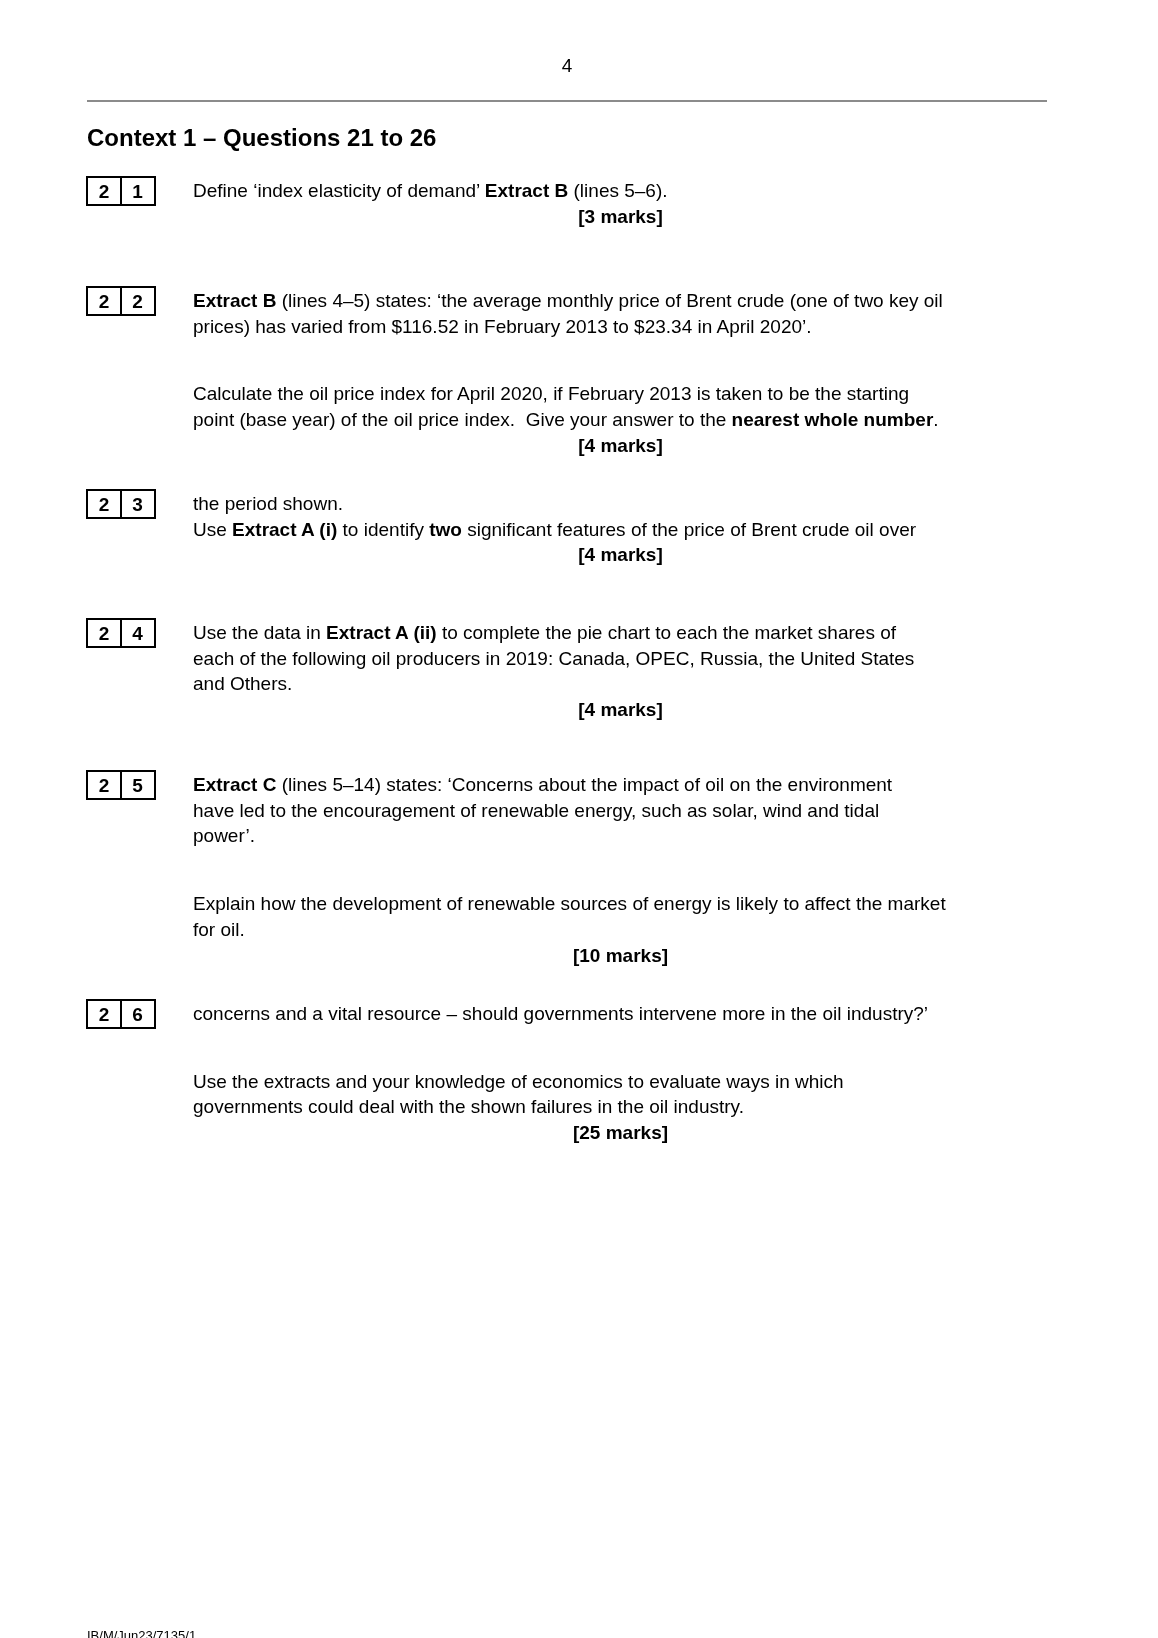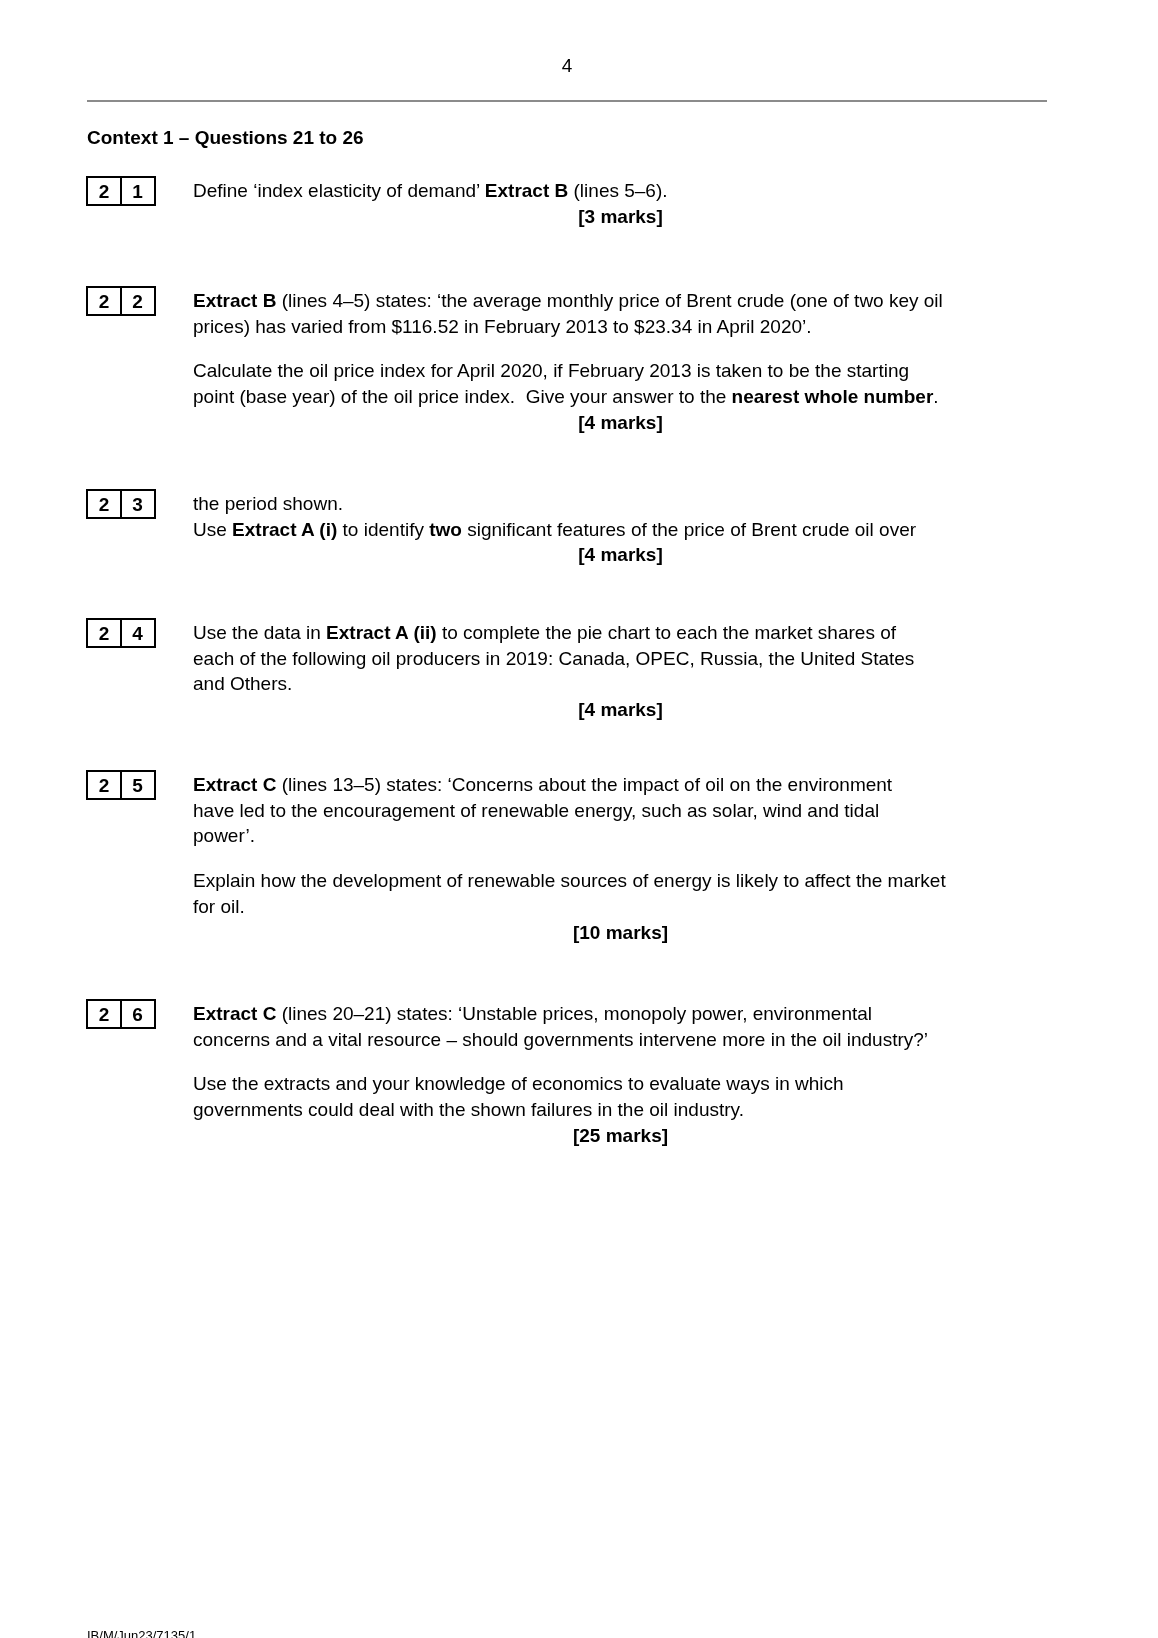--- a/index.html
+++ b/index.html
@@ -6,30 +6,30 @@
   .page {
     position:relative; width:1158px; height:1638px; background:#ffffff;
     font-family:"Liberation Sans","DejaVu Sans",sans-serif; color:#000;
     overflow:hidden;
   }
   .page-number { position:absolute; top:53px; left:87px; width:960px;
     text-align:center; font-size:19px; line-height:26px; }
   .top-rule { position:absolute; top:100px; left:87px; width:960px; height:2px;
     background:#8b8b8b; }
   .context-heading { position:absolute; top:125px; left:87px;
-    font-size:19px; font-weight:bold; line-height:26px; }
+    font-size:24px; font-weight:bold; line-height:26px; }
   .question { position:absolute; left:86px; width:962px; }
   .qnum { position:absolute; left:0; top:0; display:flex; }
   .qcell { width:32px; height:26px; border:2.5px solid #000; background:#fff;
     font-size:19px; font-weight:bold; text-align:center; line-height:27px; }
   .qcell + .qcell { margin-left:-2.5px; }
   .qbody { margin-left:107px; width:855px; padding-top:2px;
     font-size:19px; line-height:25.7px; }
   .line { white-space:nowrap; }
-  .para + .para { margin-top:19px; }
+  .para + .para { margin-top:42px; }
   .b { font-weight:bold; }
   .marks { text-align:center; font-weight:bold; }
   .footer { position:absolute; top:1628px; left:87px; font-size:13px; }
 </style>
 </head>
 <body>
 
 <div class="page">
 
   <div class="page-number">4</div>
@@ -117,21 +117,21 @@
   </div>
 
   <div class="question" style="top:770px">
     <div class="qnum">
       <div class="qcell">2</div>
       <div class="qcell">5</div>
     </div>
     <div class="qbody">
       <div class="para">
         <div class="line">
-          <span class="b">Extract C</span><span> (lines 13–5) states: ‘Concerns about the impact of oil on the environment</span>
+          <span class="b">Extract C</span><span> (lines 5–14) states: ‘Concerns about the impact of oil on the environment</span>
         </div>
         <div class="line">
           <span>have led to the encouragement of renewable energy, such as solar, wind and tidal</span>
         </div>
         <div class="line">
           <span>power’.</span>
         </div>
       </div>
       <div class="para">
         <div class="line">
@@ -146,23 +146,20 @@
   </div>
 
   <div class="question" style="top:999px">
     <div class="qnum">
       <div class="qcell">2</div>
       <div class="qcell">6</div>
     </div>
     <div class="qbody">
       <div class="para">
         <div class="line">
-          <span class="b">Extract C</span><span> (lines 20–21) states: ‘Unstable prices, monopoly power, environmental</span>
-        </div>
-        <div class="line">
           <span>concerns and a vital resource – should governments intervene more in the oil industry?’</span>
         </div>
       </div>
       <div class="para">
         <div class="line">
           <span>Use the extracts and your knowledge of economics to evaluate ways in which</span>
         </div>
         <div class="line">
           <span>governments could deal with the shown failures in the oil industry.</span>
         </div>

